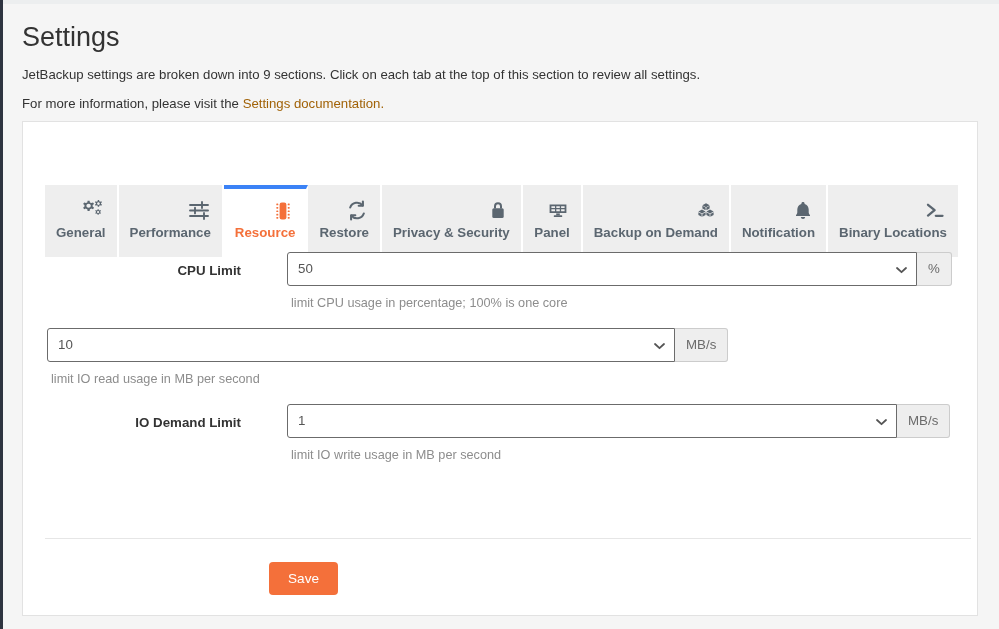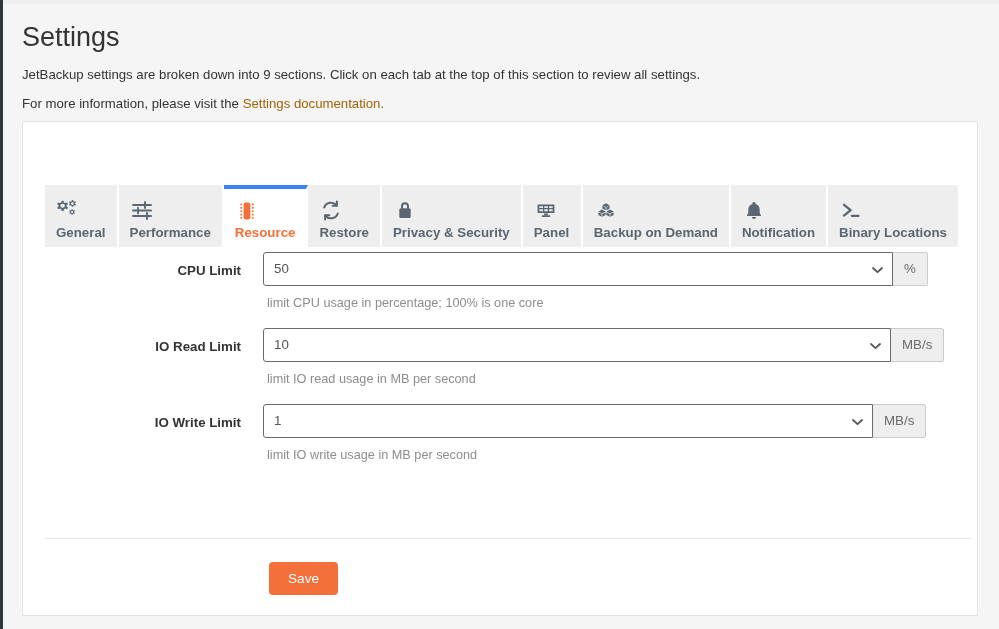--- a/index.html
+++ b/index.html
@@ -78,26 +78,26 @@
     position: absolute;
     left: 22px;
     top: 63px;
     display: flex;
     align-items: flex-end;
   }
   .tab {
     background: #eeeeee;
     border-right: 2px solid #ffffff;
     box-sizing: border-box;
-    text-align: left;
+    text-align: right;
     padding: 14px 11px 9px 11px;
     min-width: 60px;
     cursor: pointer;
     position: relative;
-    height: 62px;
+    height: 72px;
   }
   .tab:last-child { border-right: none; }
   .tab .tab-icon {
     display: block;
     height: 22px;
     line-height: 22px;
     margin-bottom: 4px;
     color: #5b6670;
   }
   .tab .tab-icon svg { display: inline-block; vertical-align: middle; }
@@ -133,21 +133,21 @@
     width: 240px;
     text-align: right;
     padding-right: 22px;
     box-sizing: border-box;
     font-size: 13.3px;
     font-weight: bold;
     color: #333333;
     line-height: 34px;
     padding-top: 2px;
   }
-  .field-wrap { position: relative; }
+  .field-wrap { position: relative; margin-left: 24px; }
 
   .input-group {
     display: flex;
     align-items: stretch;
   }
   .sel {
     height: 34px;
     box-sizing: border-box;
     border: 1px solid #6b6b6b;
     border-radius: 3px 0 0 3px;
@@ -361,39 +361,38 @@
                   </svg>
               </span>
             </div>
             <div class="addon">%</div>
           </div>
           <div class="help">limit CPU usage in percentage; 100% is one core</div>
         </div>
       </div>
 
       <div class="form-row" style="margin-top:18px">
-        <div class="form-label">IO Read Limit</div>
         <div class="field-wrap">
           <div class="input-group">
             <div class="sel" style="width:628px">
               <span>10</span>
               <span class="chev">
                 <svg width="11" height="8" viewBox="0 0 11 8" fill="none" stroke="currentColor" stroke-width="1.8" stroke-linecap="round" stroke-linejoin="round">
                     <path d="M1 2 L5.5 6.2 L10 2"></path>
                   </svg>
               </span>
             </div>
             <div class="addon">MB/s</div>
           </div>
           <div class="help">limit IO read usage in MB per second</div>
         </div>
       </div>
 
       <div class="form-row" style="margin-top:18px">
-        <div class="form-label">IO Write Limit</div>
+        <div class="form-label">IO Demand Limit</div>
         <div class="field-wrap">
           <div class="input-group">
             <div class="sel" style="width:610px">
               <span>1</span>
               <span class="chev">
                 <svg width="11" height="8" viewBox="0 0 11 8" fill="none" stroke="currentColor" stroke-width="1.8" stroke-linecap="round" stroke-linejoin="round">
                     <path d="M1 2 L5.5 6.2 L10 2"></path>
                   </svg>
               </span>
             </div>

